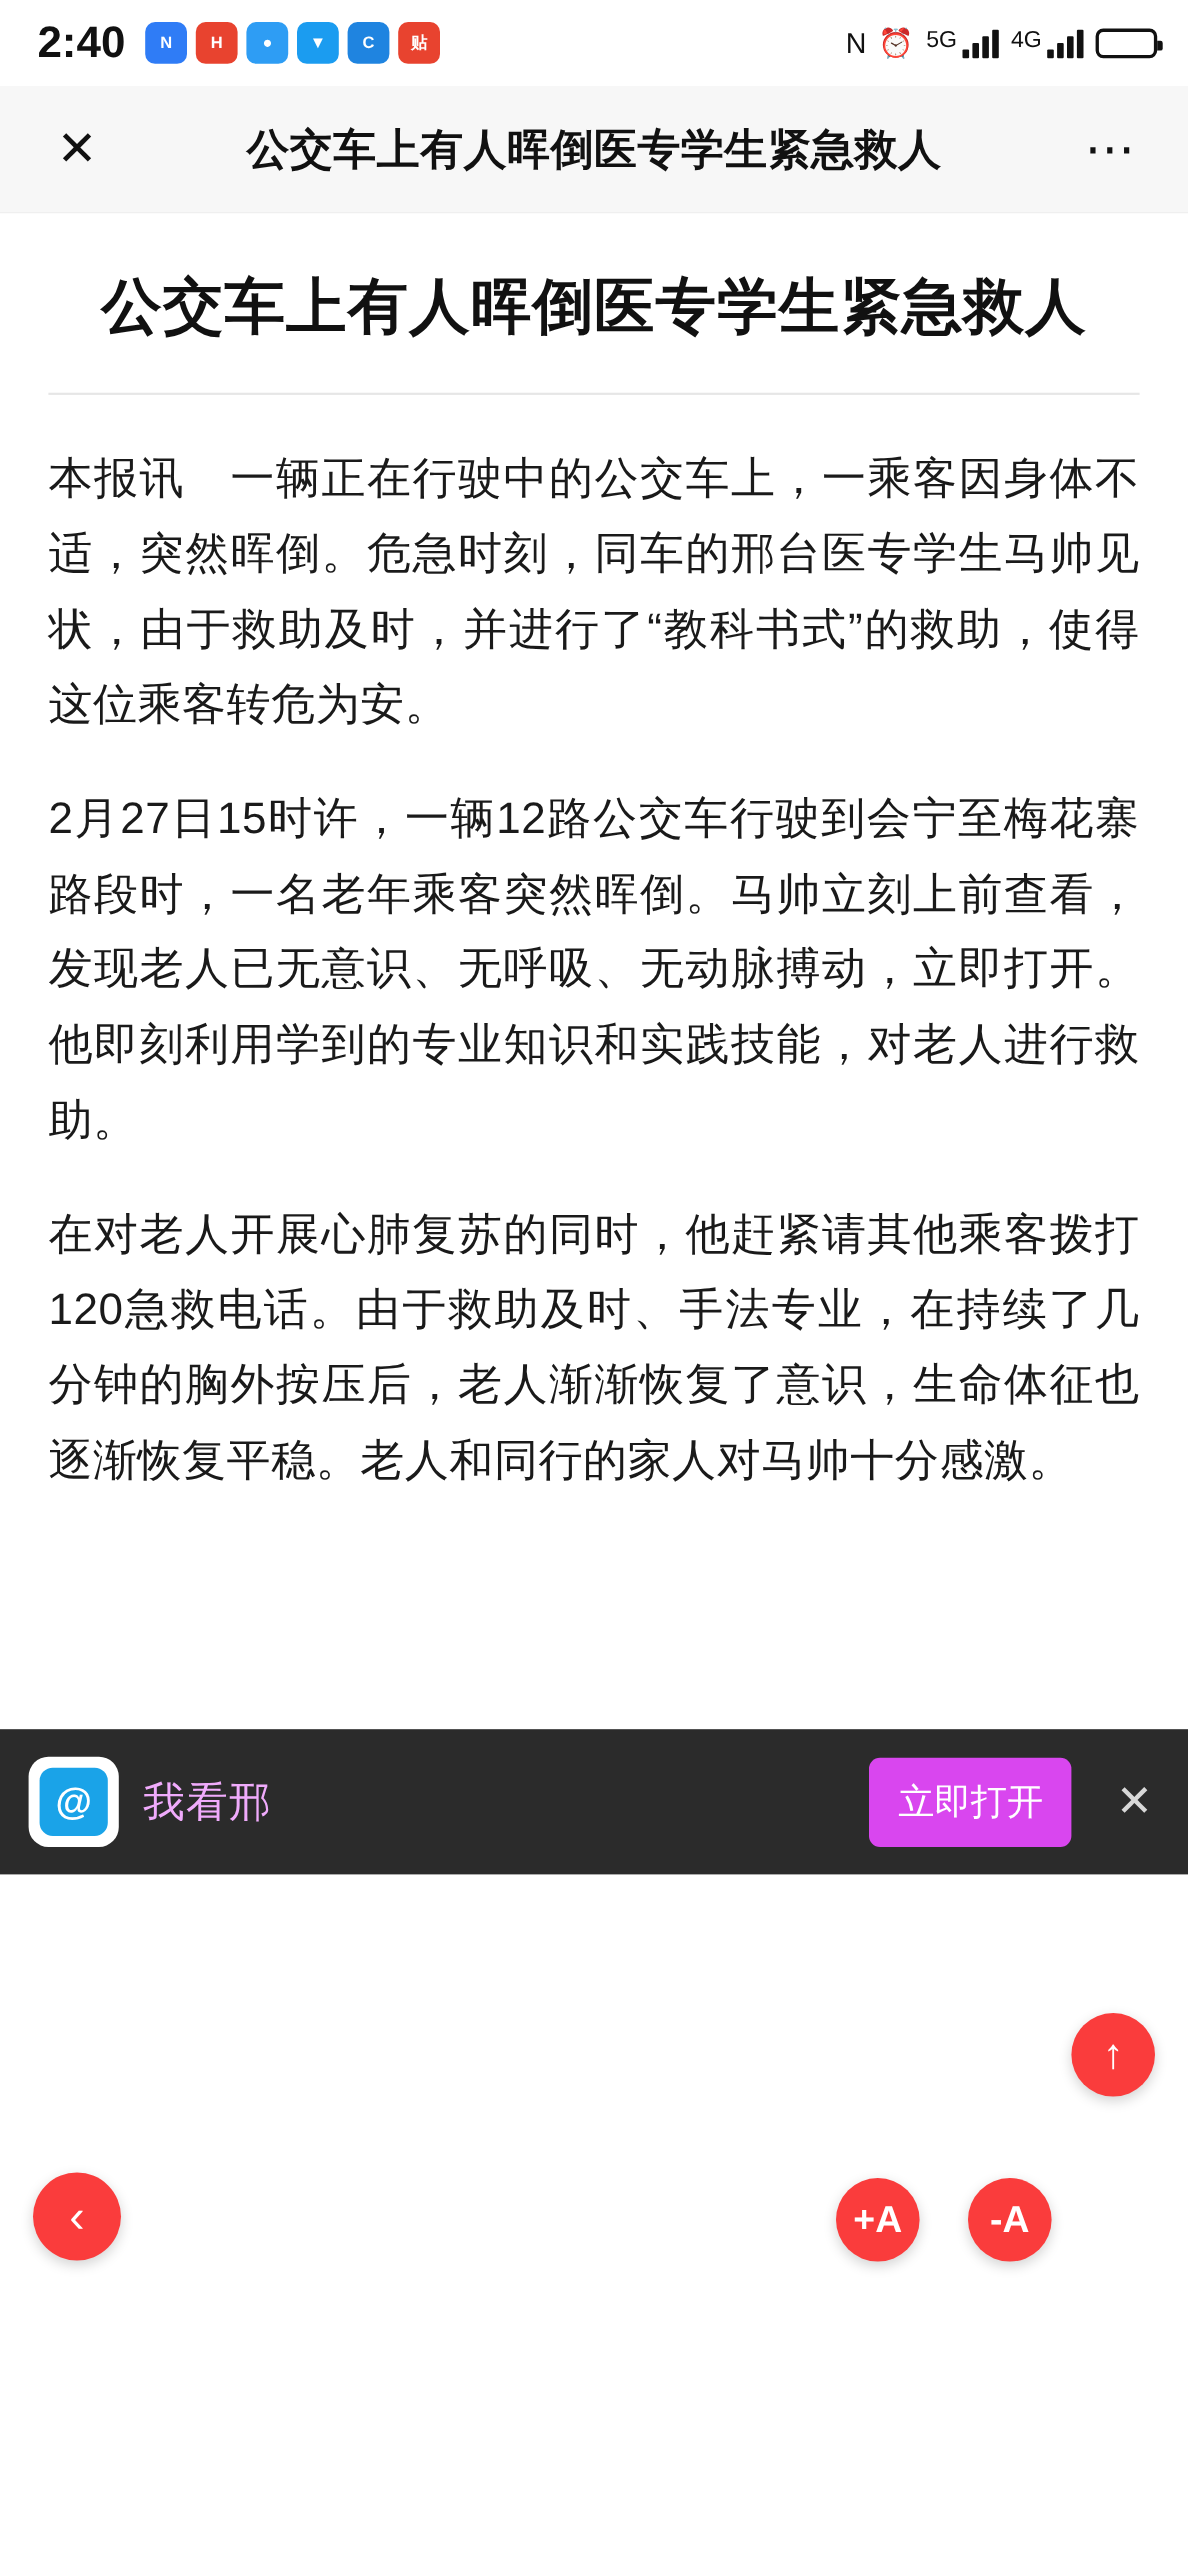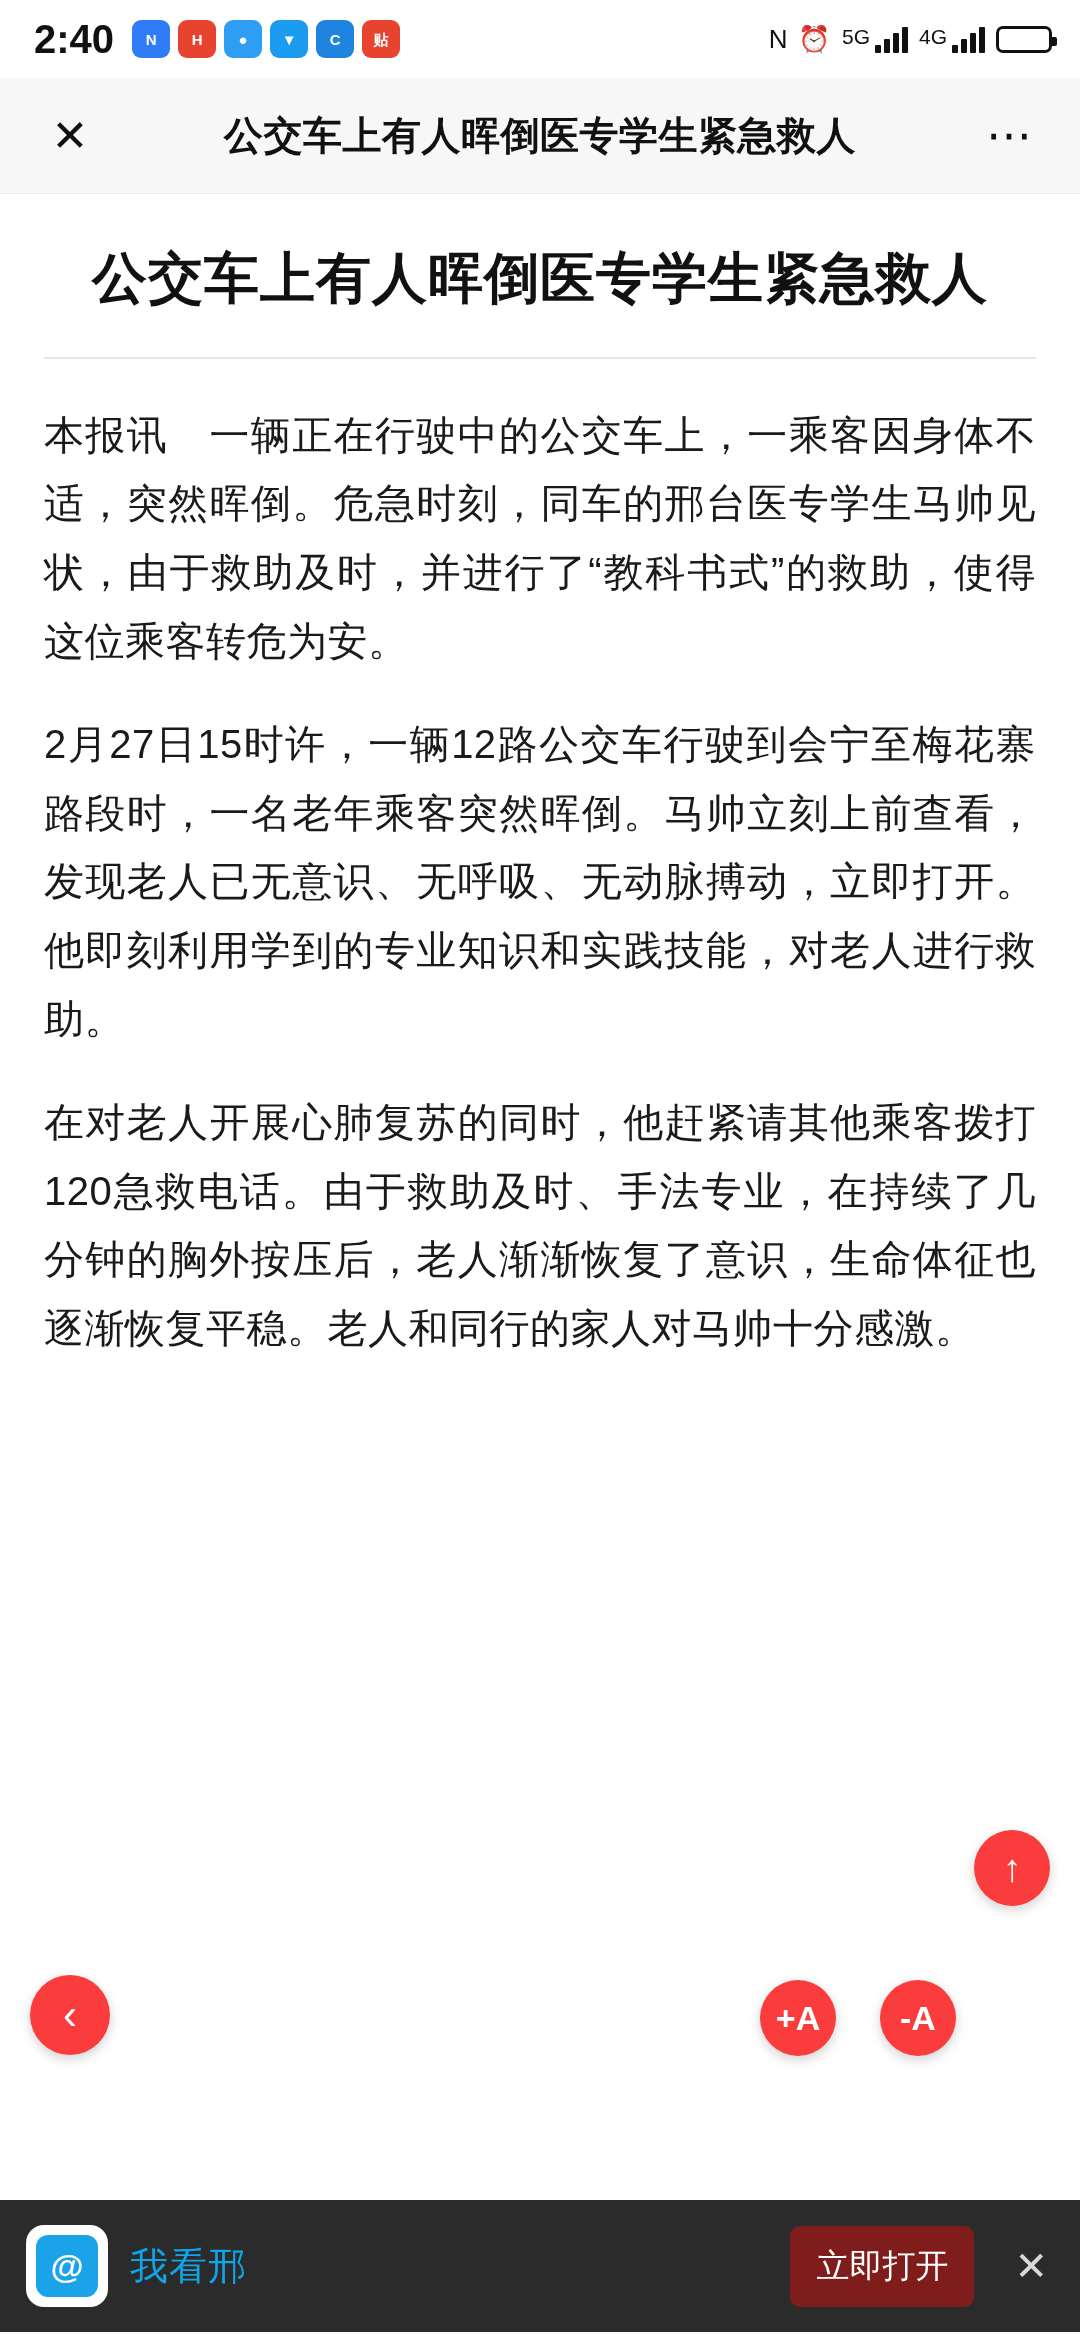--- a/index.html
+++ b/index.html
@@ -4,21 +4,21 @@
 <style>
   * { box-sizing: border-box; margin: 0; padding: 0; }
   html, body {
     width: 1080px; height: 2340px;
     background: #ffffff;
     font-family: "Liberation Sans", sans-serif;
     overflow: hidden;
   }
   #page {
     position: relative;
-    width: 1080px; height: 2332px;
+    width: 1080px; height: 1704px;
     background: #ffffff;
   }
 
   
   .statusbar {
     height: 78px;
     background: #ffffff;
     display: flex;
     align-items: center;
     padding: 0 28px 0 34px;
@@ -184,29 +184,29 @@
     flex: 0 0 auto;
   }
   .banner-logo .inner {
     width: 62px; height: 62px;
     border-radius: 12px;
     background: #1aa3e8;
     display: flex; align-items: center; justify-content: center;
     color: #fff; font-size: 34px; font-weight: bold;
   }
   .banner-name {
-    color: #0ea5e9;
+    color: #f0abfc;
     font-size: 38px;
     font-weight: 500;
     letter-spacing: 1px;
     text-align: right;
   }
   .banner-btn {
     margin-left: auto;
-    background: #7f1d1d;
+    background: #d946ef;
     color: #fff;
     font-size: 33px;
     padding: 18px 26px;
     border-radius: 10px;
     white-space: nowrap;
     font-weight: 500;
   }
   .banner-close {
     color: #d8d8d8;
     font-size: 40px;

